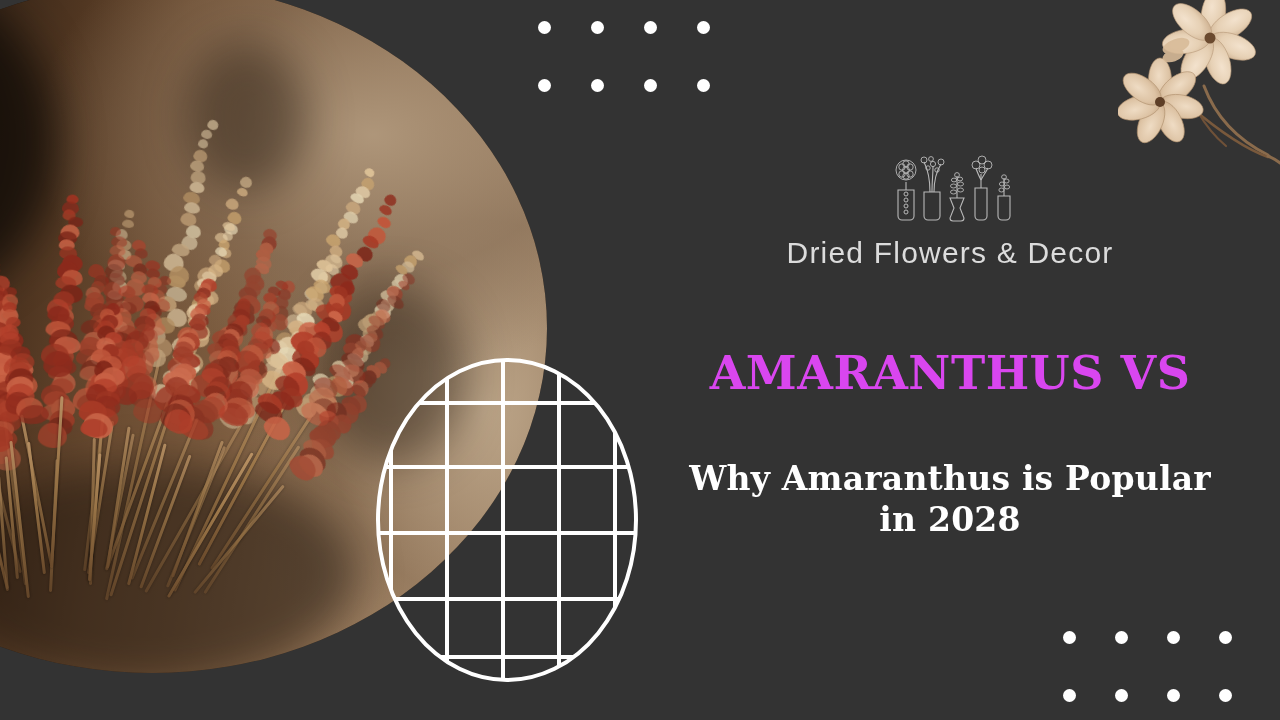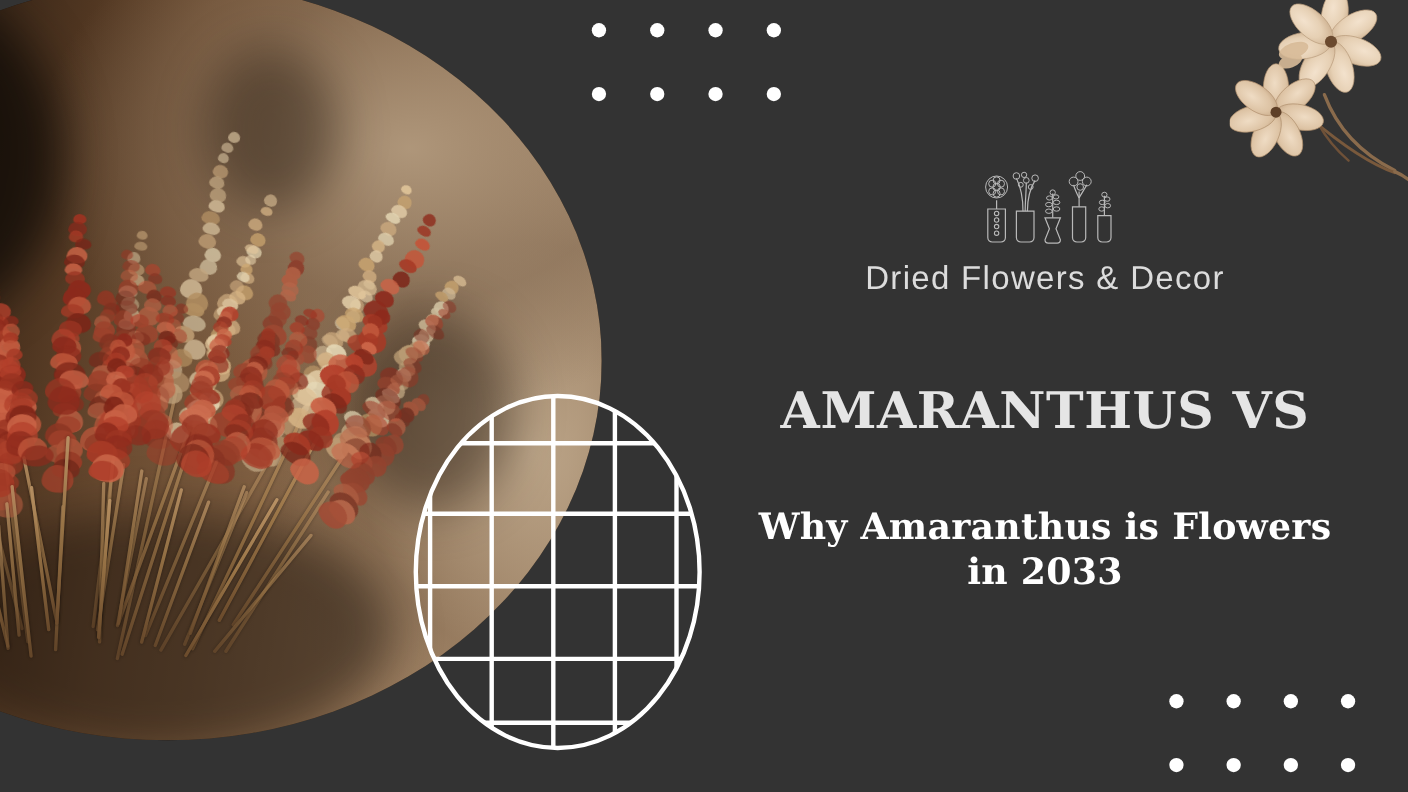--- a/index.html
+++ b/index.html
@@ -127,21 +127,21 @@
     left: 670px;
     top: 348px;
     width: 560px;
     text-align: center;
   }
   .headline {
     font-family: "DejaVu Serif", "Liberation Serif", serif;
     font-weight: 700;
     font-size: 46px;
     line-height: 1.13;
-    color: #e5e5e5;
+    color: #d946ef;
     letter-spacing: 0.5px;
     margin: 0;
     text-transform: uppercase;
   }
   .subheadline {
     font-family: "DejaVu Serif", "Liberation Serif", serif;
     font-weight: 700;
     font-size: 33px;
     line-height: 1.25;
     color: #ffffff;
@@ -1029,18 +1029,18 @@
     </span>
     <span class="logo-name">Dried Flowers &amp; Decor</span>
   </div>
 
   <div class="headline-block">
     <h1 class="headline">
       <span>AMARANTHUS VS</span><br>
       <br>
     </h1>
     <h2 class="subheadline">
-      <span>Why Amaranthus is Flowers</span><br>
-      <span>in 2033</span>
+      <span>Why Amaranthus is Popular</span><br>
+      <span>in 2028</span>
     </h2>
   </div>
 
 </div>
 
 </body></html>

